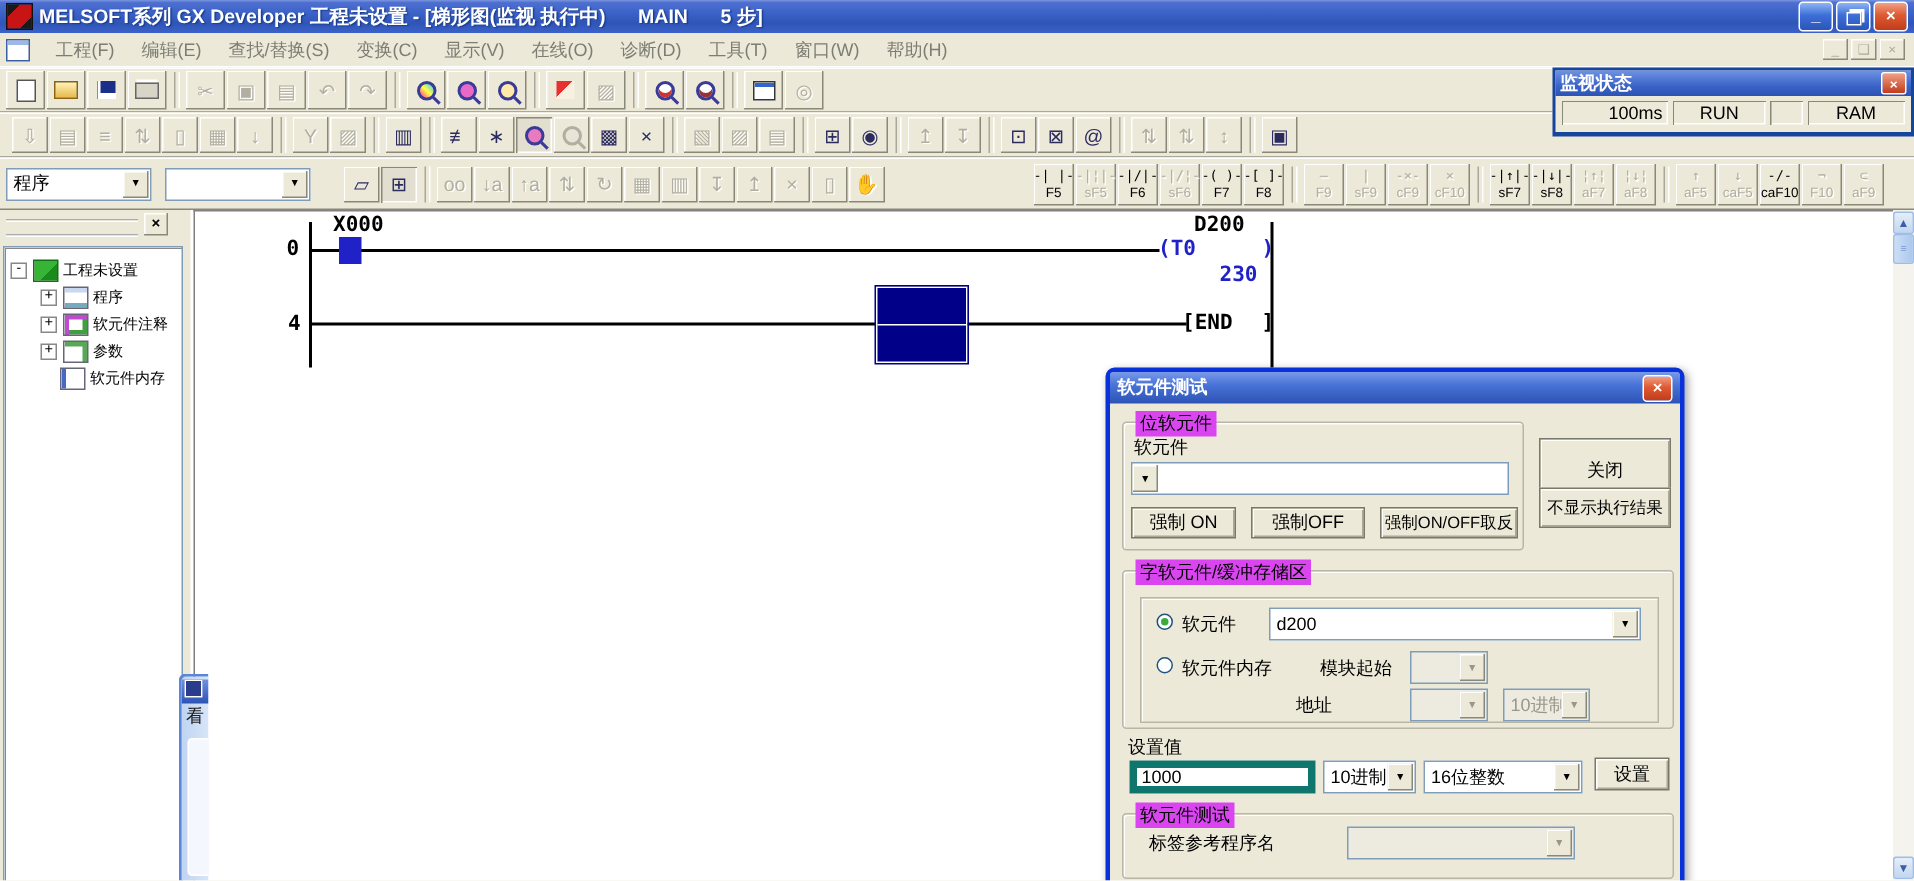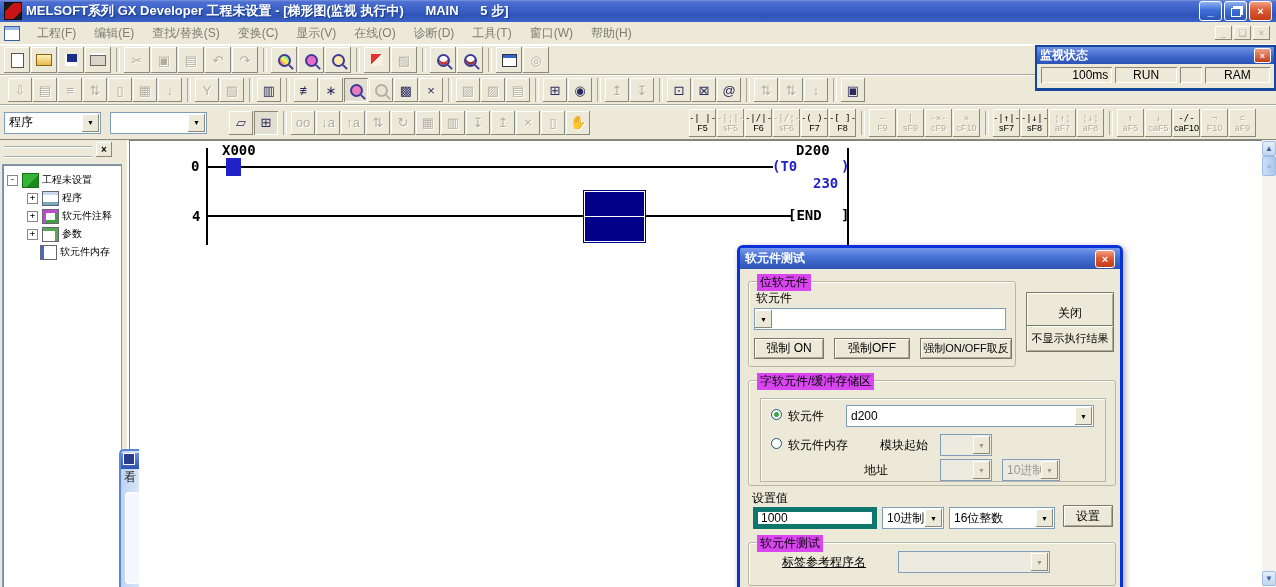--- a/index.html
+++ b/index.html
@@ -648,21 +648,21 @@
     </div>
     <div class="combo dcombo" style="left:209px;top:259px;width:106px;">
       <span class="cv">16位整数</span>
       <span class="arrow">▼</span>
     </div>
     <div class="btn3d" style="left:323px;top:257px;width:50px;height:22px;">设置</div>
 
     <div class="group" style="left:8px;top:294px;width:366px;height:42px;">
       <span class="gtitle">软元件测试</span>
     </div>
-    <div class="dlabel" style="left:42px;top:306px;text-decoration:underline;">标签参考程序名</div>
+    <div class="dlabel" style="left:26px;top:306px;">标签参考程序名</div>
     <div class="combo dis dcombo" style="left:158px;top:303px;width:152px;">
       <span class="cv"></span>
         <span class="arrow">▼</span>
     </div>
 
   </div>
 
 </div>
 
 </body></html>

